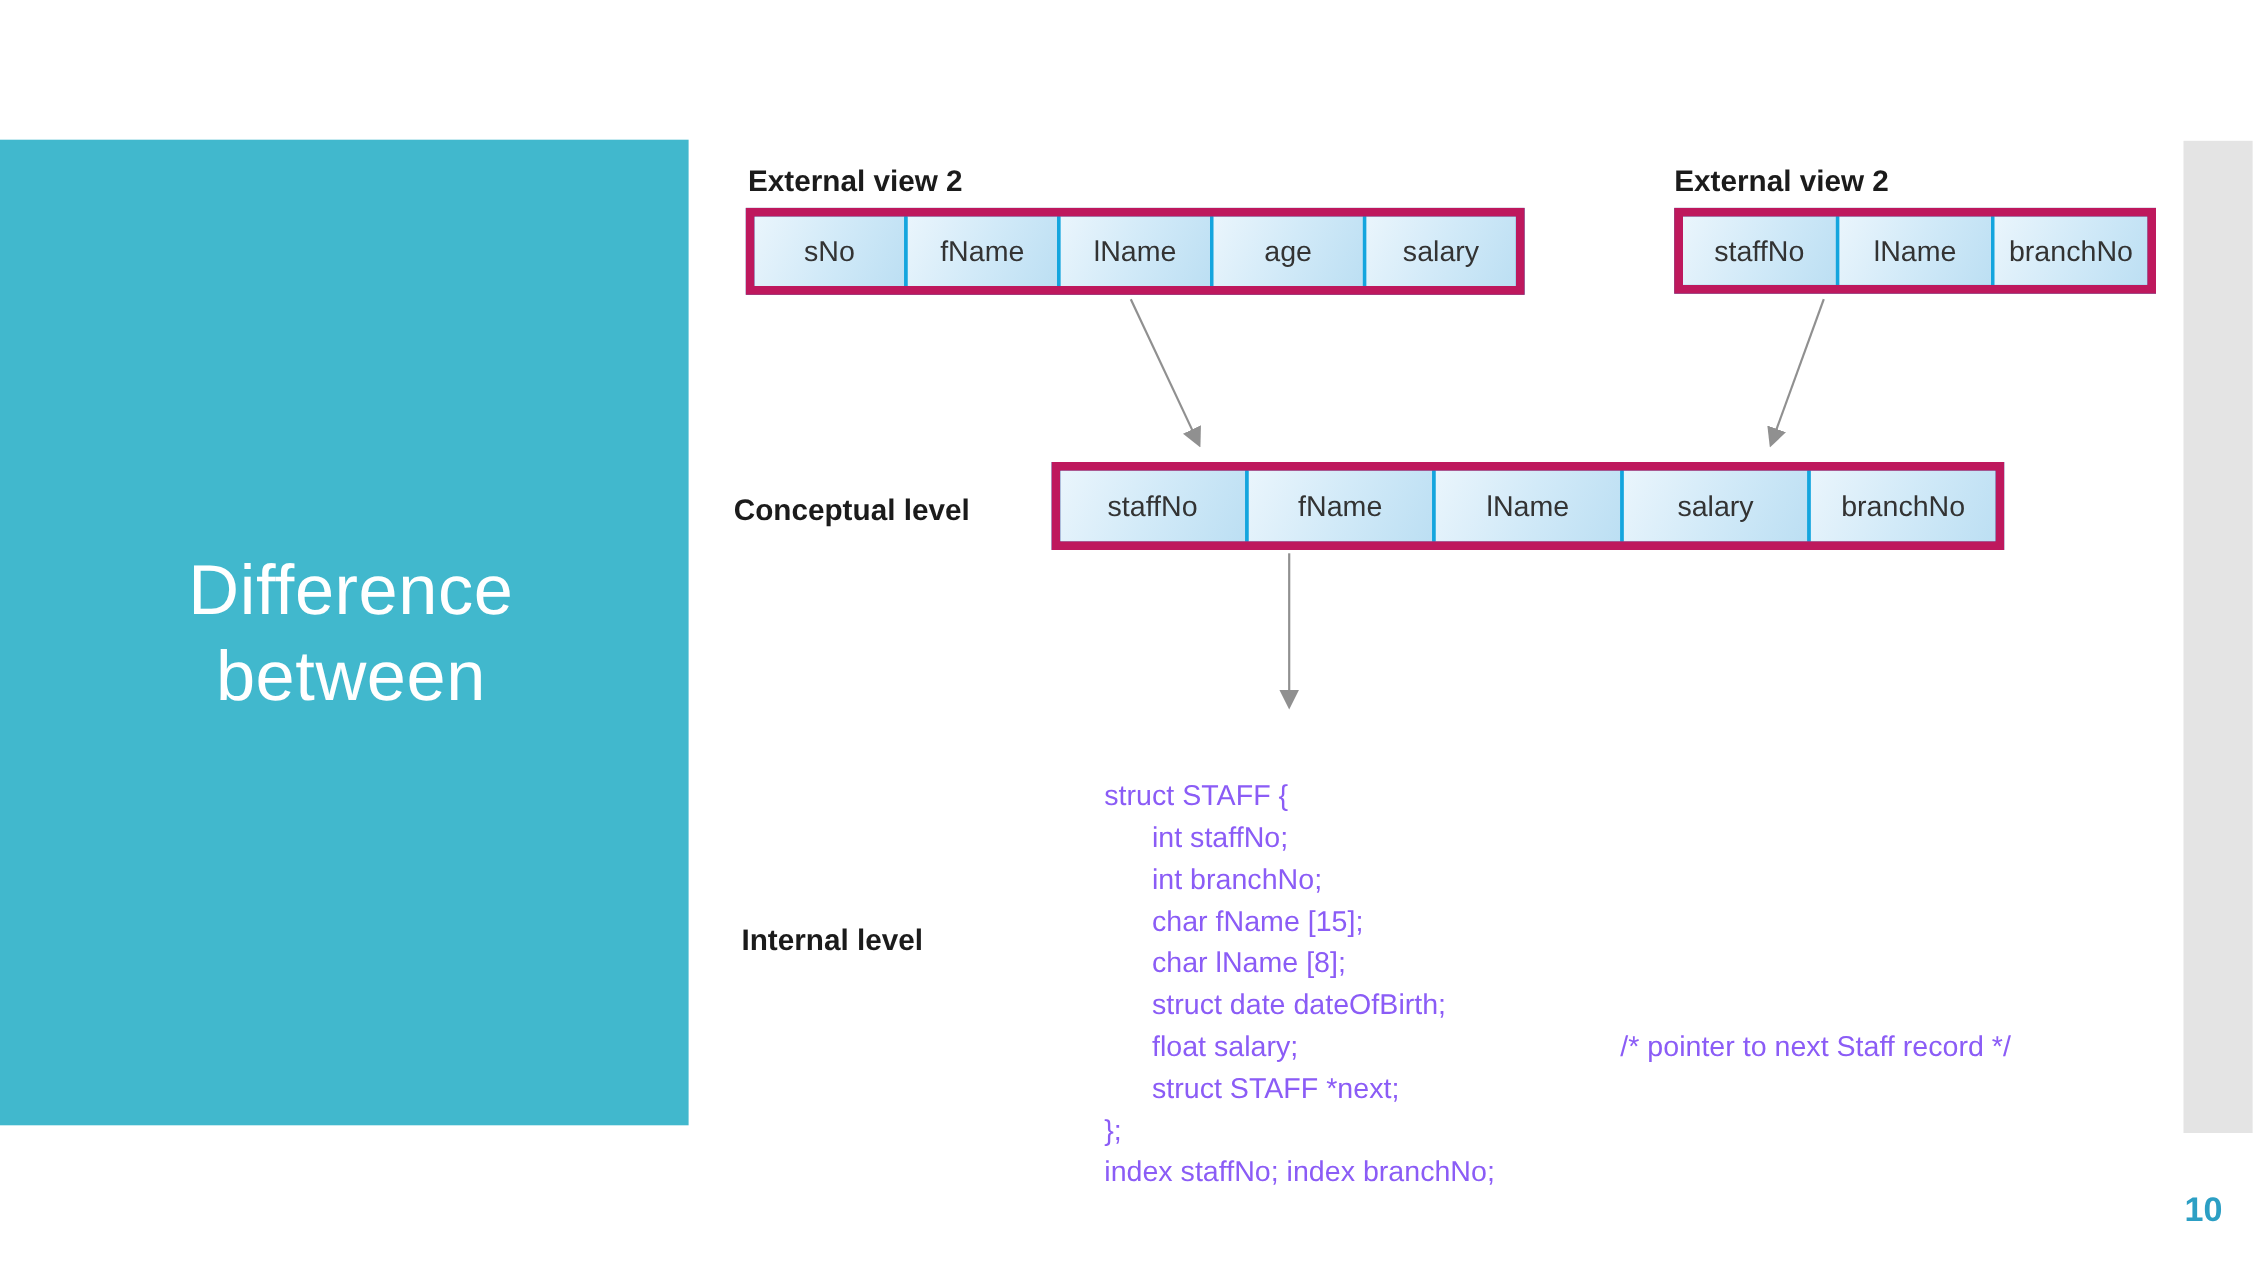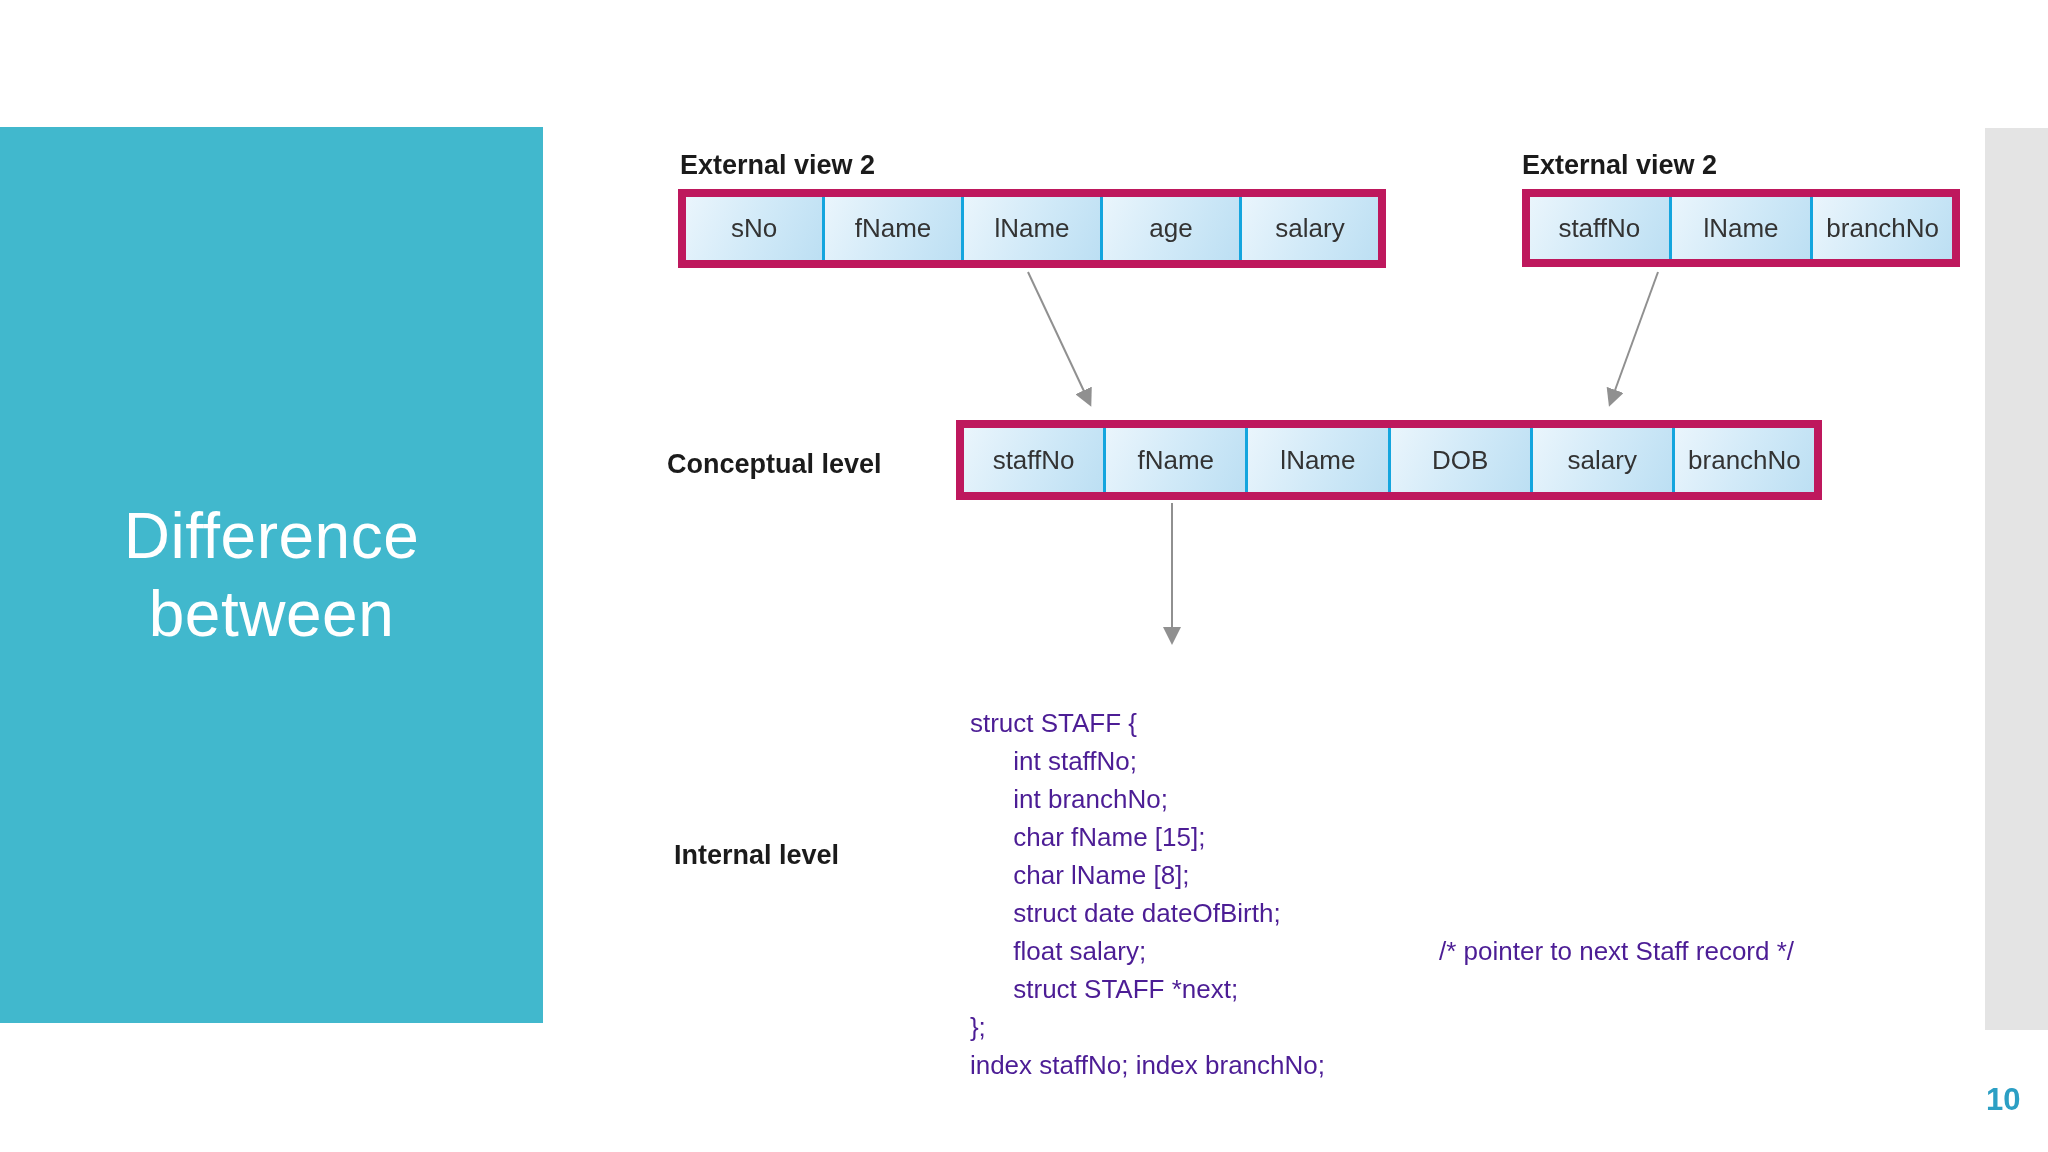--- a/index.html
+++ b/index.html
@@ -7,23 +7,23 @@
     width: 2048px; height: 1152px;
     position: relative;
     background: #ffffff;
     overflow: hidden;
     font-family: "Liberation Sans", sans-serif;
   }
 
   
   .teal-panel {
     position: absolute; left: 0; top: 127px;
-    width: 543px; height: 896px;
+    width: 614px; height: 896px;
     background: #41B8CD;
-    display: flex; align-items: center; justify-content: center;
+    display: flex; align-items: center; justify-content: center; padding-left: 12px;
   }
   .slide-title {
     color: #ffffff;
     font-size: 64px;
     line-height: 78px;
     font-weight: 400;
     text-align: center;
     letter-spacing: 0.5px;
   }
 
@@ -62,22 +62,22 @@
     font-size: 26px; color: #333333;
     background: linear-gradient(115deg, #EAF5FC 0%, #D2EAF8 50%, #BCDFF3 100%);
     border-left: 3px solid #14A5DE;
     white-space: nowrap;
     overflow: hidden;
   }
   .cell:first-child { border-left: none; }
 
   
   .code-block {
-    position: absolute; left: 941px; top: 666px;
-    font-size: 26px; color: #4c1d95;
+    position: absolute; left: 975px; top: 666px;
+    font-size: 26px; color: #8b5cf6;
   }
   .code-line { position: relative; height: 38px; line-height: 38px; white-space: pre; }
   .code-comment { position: absolute; left: 498px; top: 0; white-space: pre; }
 
   
   .arrows {
     position: absolute; left: 0; top: 0;
     width: 2048px; height: 1152px;
     pointer-events: none;
   }
@@ -120,21 +120,20 @@
 <div class="cell">staffNo</div>
     <div class="cell">lName</div>
     <div class="cell">branchNo</div>
   </div>
 
 <div class="dtable" id="table-conceptual">
 
 <div class="cell">staffNo</div>
     <div class="cell">fName</div>
     <div class="cell">lName</div>
-    <div class="cell">DOB</div>
     <div class="cell">salary</div>
     <div class="cell">branchNo</div>
   </div>
 
 <div class="code-block">
 
 <div class="code-line">
     <span class="code-text">struct STAFF {</span>
     <span class="code-comment"></span>
   </div>

